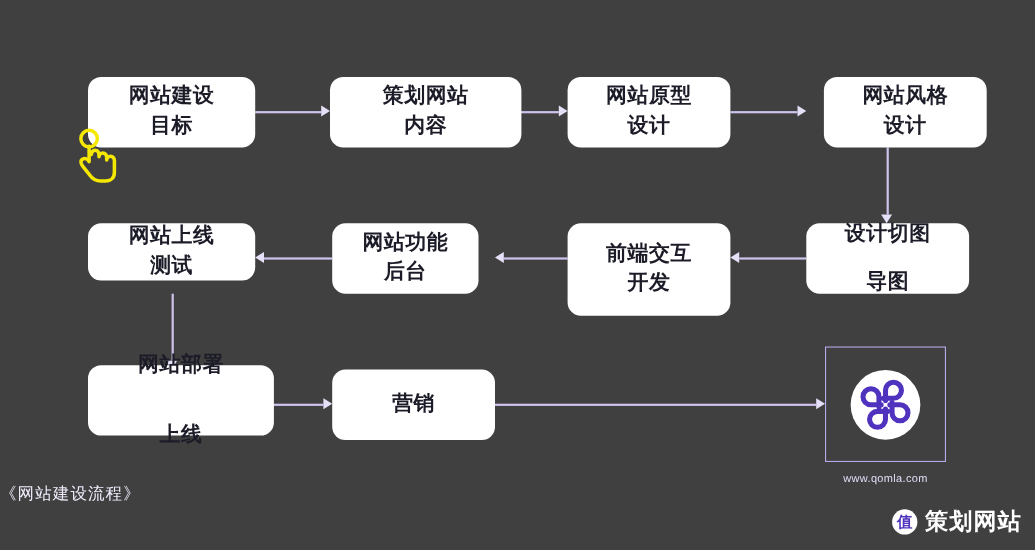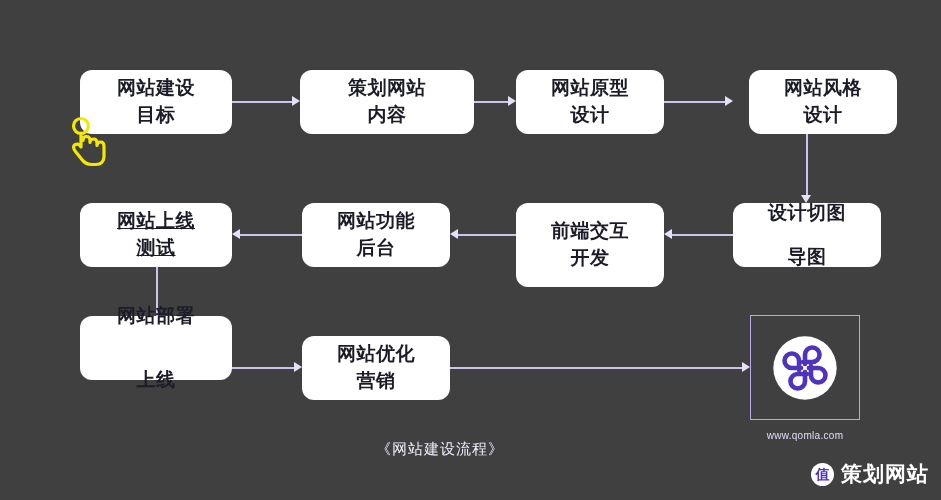--- a/index.html
+++ b/index.html
@@ -92,21 +92,21 @@
     letter-spacing: 0.3px;
     z-index: 3;
   }
 
   
   #caption {
     position: absolute;
     left: 0;
     top: 440px;
     width: 880px;
-    text-align: center;
+    text-align: left;
     color: #F0EBFB;
     font-size: 15px;
     font-weight: 400;
     letter-spacing: 1px;
     z-index: 3;
   }
 
   
   #tap-cursor {
     position: absolute;
@@ -206,37 +206,36 @@
   <div class="node" style="left:733px; top:203px; width:148px; height:64px;gap:17px;">
     <span class="ln">设计切图</span>
     <span class="ln">导图</span>
   </div>
 
   <div class="node" style="left:516px; top:203px; width:148px; height:84px;">
     <span class="ln">前端交互</span>
     <span class="ln">开发</span>
   </div>
 
-  <div class="node" style="left:302px; top:203px; width:148px; height:64px;">
+  <div class="node" style="left:302px; top:203px; width:133px; height:64px;">
     <span class="ln">网站功能</span>
     <span class="ln">后台</span>
   </div>
 
-  <div class="node" style="left:80px;  top:203px; width:152px; height:64px;text-decoration:underline;">
+  <div class="node" style="left:80px;  top:203px; width:152px; height:52px;">
     <span class="ln">网站上线</span>
     <span class="ln">测试</span>
   </div>
 
-  <div class="node" style="left:80px;  top:316px; width:152px; height:64px;gap:37px;">
+  <div class="node" style="left:80px;  top:332px; width:169px; height:64px;gap:37px;">
     <span class="ln">网站部署</span>
     <span class="ln">上线</span>
   </div>
 
   <div class="node" style="left:302px; top:336px; width:148px; height:64px;">
-    <span class="ln">网站优化</span>
     <span class="ln">营销</span>
   </div>
 
   <div id="logo-card">
     <svg width="66" height="66" viewBox="0 0 100 100">
       <circle cx="50" cy="50" r="48" fill="#FFFFFF"></circle>
       <g fill="none" stroke="#4F32BD" stroke-width="7" stroke-linecap="round">
         <path d="M50 44 L50 30 A11 11 0 1 1 61 41 L47 41"></path>
         <path d="M56 50 L70 50 A11 11 0 1 1 59 61 L59 47"></path>
         <path d="M50 56 L50 70 A11 11 0 1 1 39 59 L53 59"></path>

